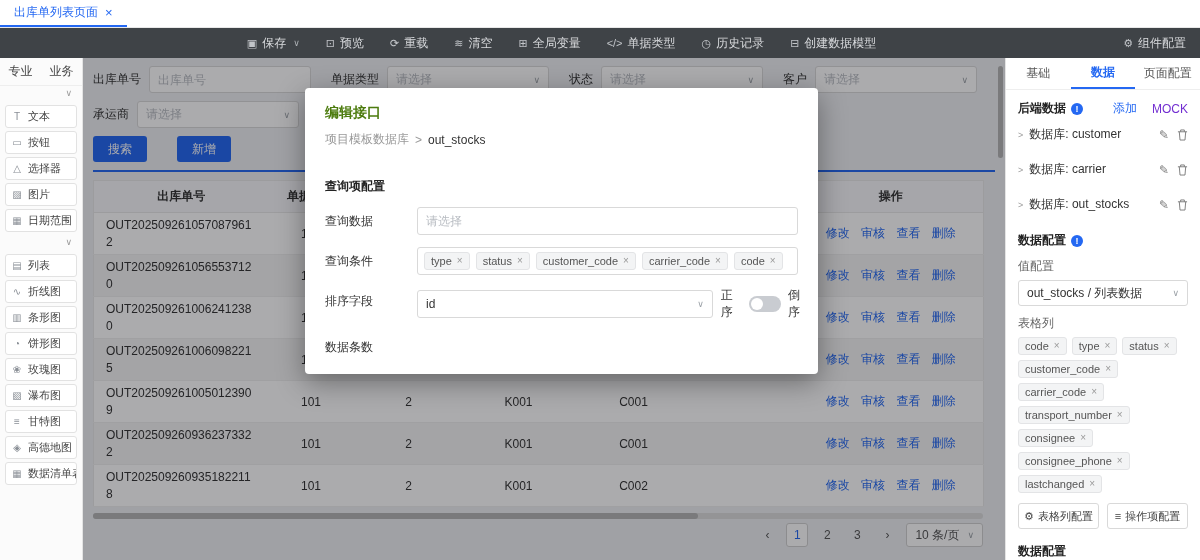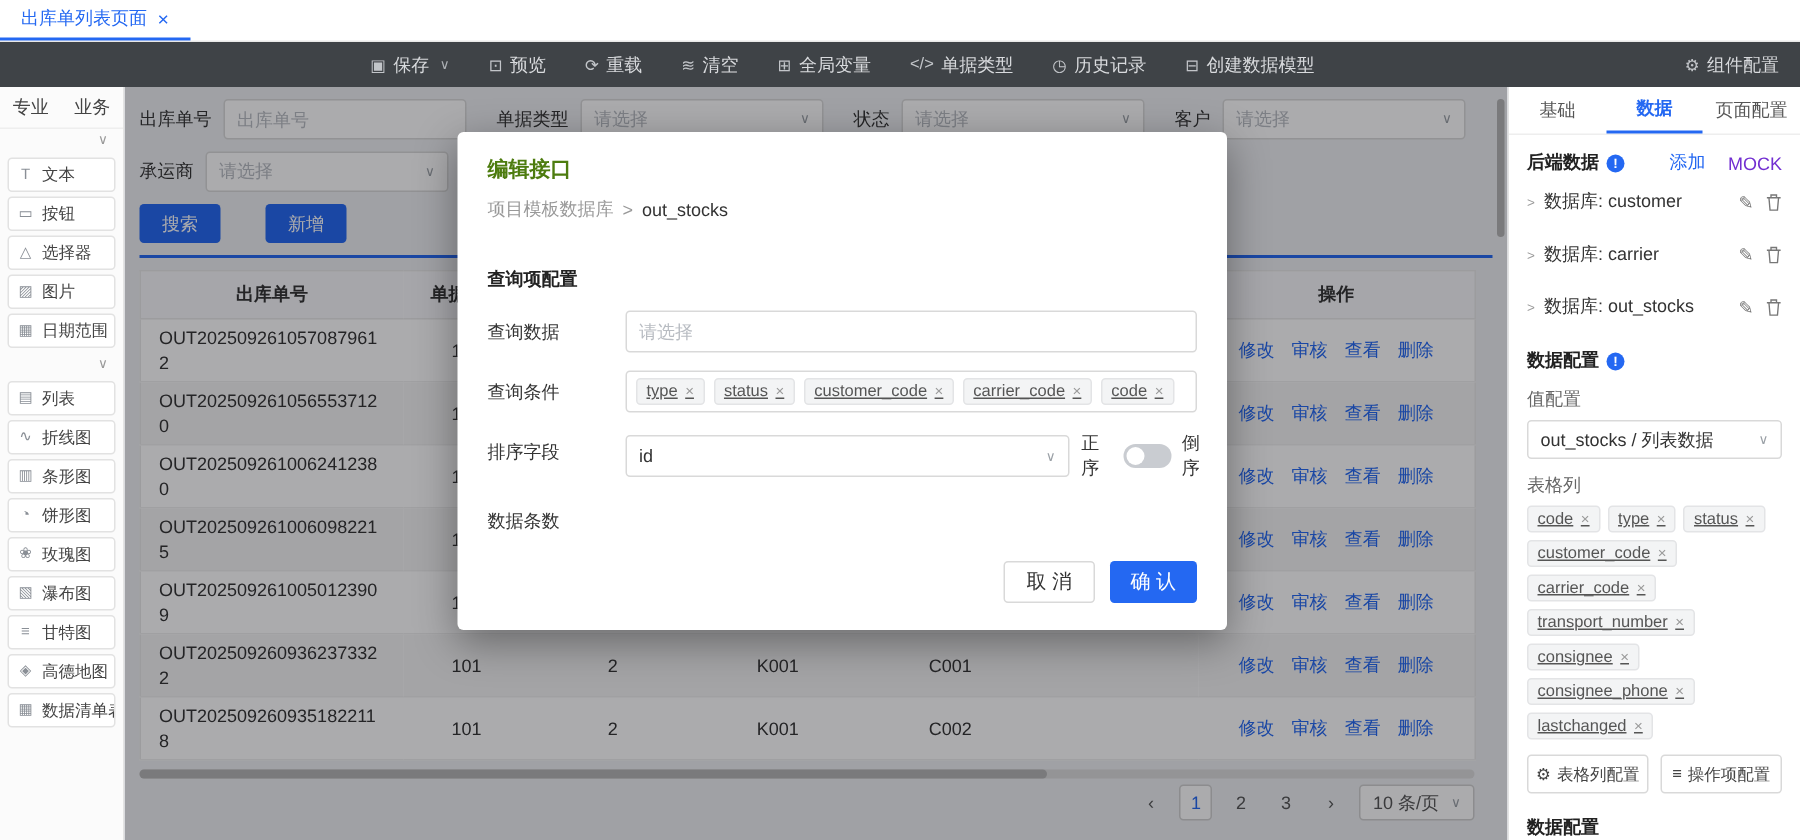--- a/index.html
+++ b/index.html
@@ -72,21 +72,21 @@
   .rhead { display:flex; align-items:center; gap:5px; font-weight:700; color:#222; }
   .info-dot { width:12px; height:12px; border-radius:50%; background:#2468f2; color:#fff; font-size:9px; font-weight:700; display:inline-flex; align-items:center; justify-content:center; }
   .rlink-add { color:#2468f2; margin-left:auto; font-weight:400; cursor:pointer; }
   .rlink-mock { color:#722ed1; margin-left:10px; font-weight:400; cursor:pointer; }
   .dbrow { display:flex; align-items:center; gap:6px; padding:9px 12px; color:#333; cursor:pointer; }
   .dbchev { color:#999; font-size:9px; }
   .dbops { margin-left:auto; display:flex; gap:8px; align-items:center; color:#777; }
   .rlabel { color:#666; margin:9px 0 5px; }
   .rselect { height:26px; border:1px solid #d9d9d9; border-radius:3px; display:flex; align-items:center; justify-content:space-between; padding:0 8px; color:#333; background:#fff; cursor:pointer; }
   .tagwrap { display:flex; flex-wrap:wrap; gap:5px; margin-top:4px; }
-  .tag { background:#f3f4f5; border:1px solid #e3e4e6; border-radius:3px; padding:2px 6px; display:inline-flex; align-items:center; gap:5px; color:#555; font-size:11px;text-decoration:underline; }
+  .tag { background:#f3f4f5; border:1px solid #e3e4e6; border-radius:3px; padding:2px 6px; display:inline-flex; gap:5px; color:#555; font-size:11px; }
   .tag .x { color:#999; font-size:10px; cursor:pointer; }
   .cfgbtns { display:flex; gap:8px; margin:10px 0 4px; }
   .cfgbtn { flex:1; height:26px; border:1px solid #d9d9d9; border-radius:3px; display:flex; align-items:center; justify-content:center; gap:4px; background:#fff; color:#444; font-size:11px; cursor:pointer; white-space:nowrap; }
   .toggle { width:32px; height:16px; border-radius:8px; background:#2468f2; position:relative; flex:none; cursor:pointer; }
   .toggle::after { content:""; position:absolute; width:12px; height:12px; border-radius:50%; background:#fff; top:2px; right:2px; }
   .toggle.off { background:#c9ccd1; }
   .toggle.off::after { left:2px; right:auto; }
 
   
   .modal { position:absolute; left:305px; top:88px; width:513px; background:#fff; border-radius:4px; box-shadow:0 8px 28px rgba(0,0,0,0.38); z-index:30; padding:16px 20px 18px; }
@@ -607,19 +607,15 @@
           <div class="toggle off"></div>
           <span>倒序</span>
         </div>
       </div>
     </div>
 
     <div class="m-row">
       <div class="m-label">数据条数</div>
     </div>
 
-    <div class="m-footer">
-      <button class="btn-ghost">取 消</button>
-      <button class="btn-blue">确 认</button>
-    </div>
   </div>
 
 </div>
 
 </body></html>

